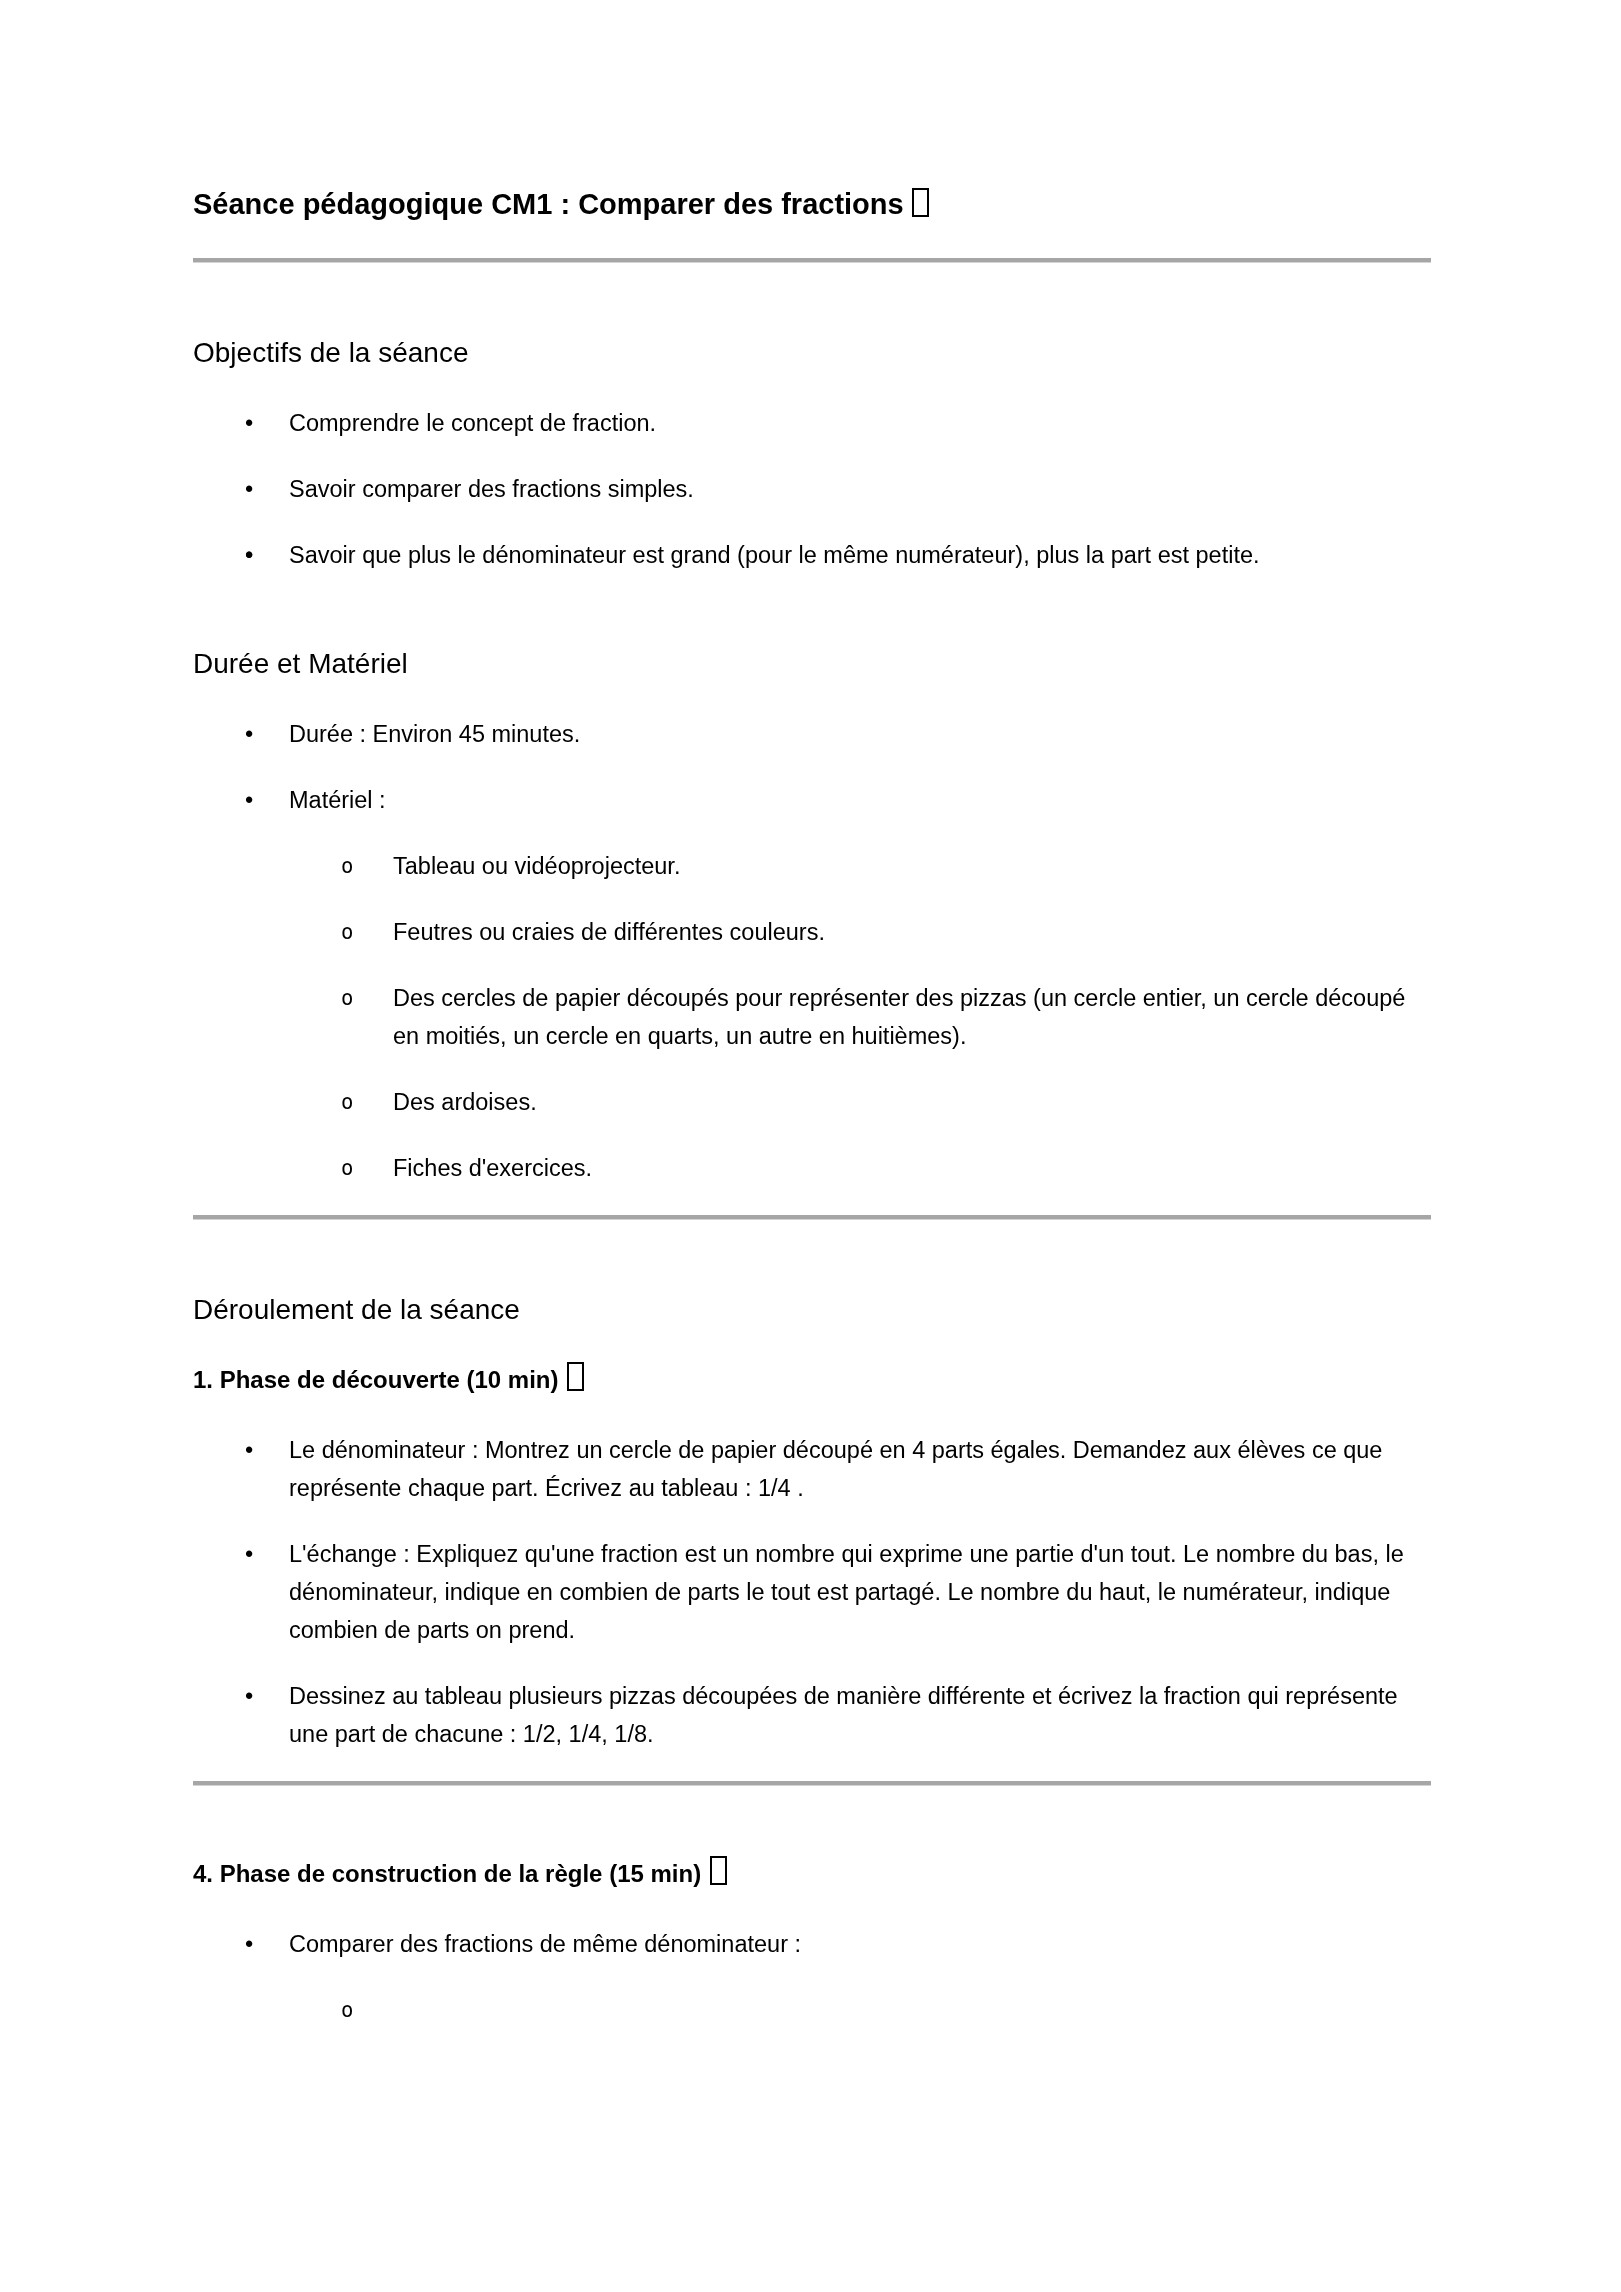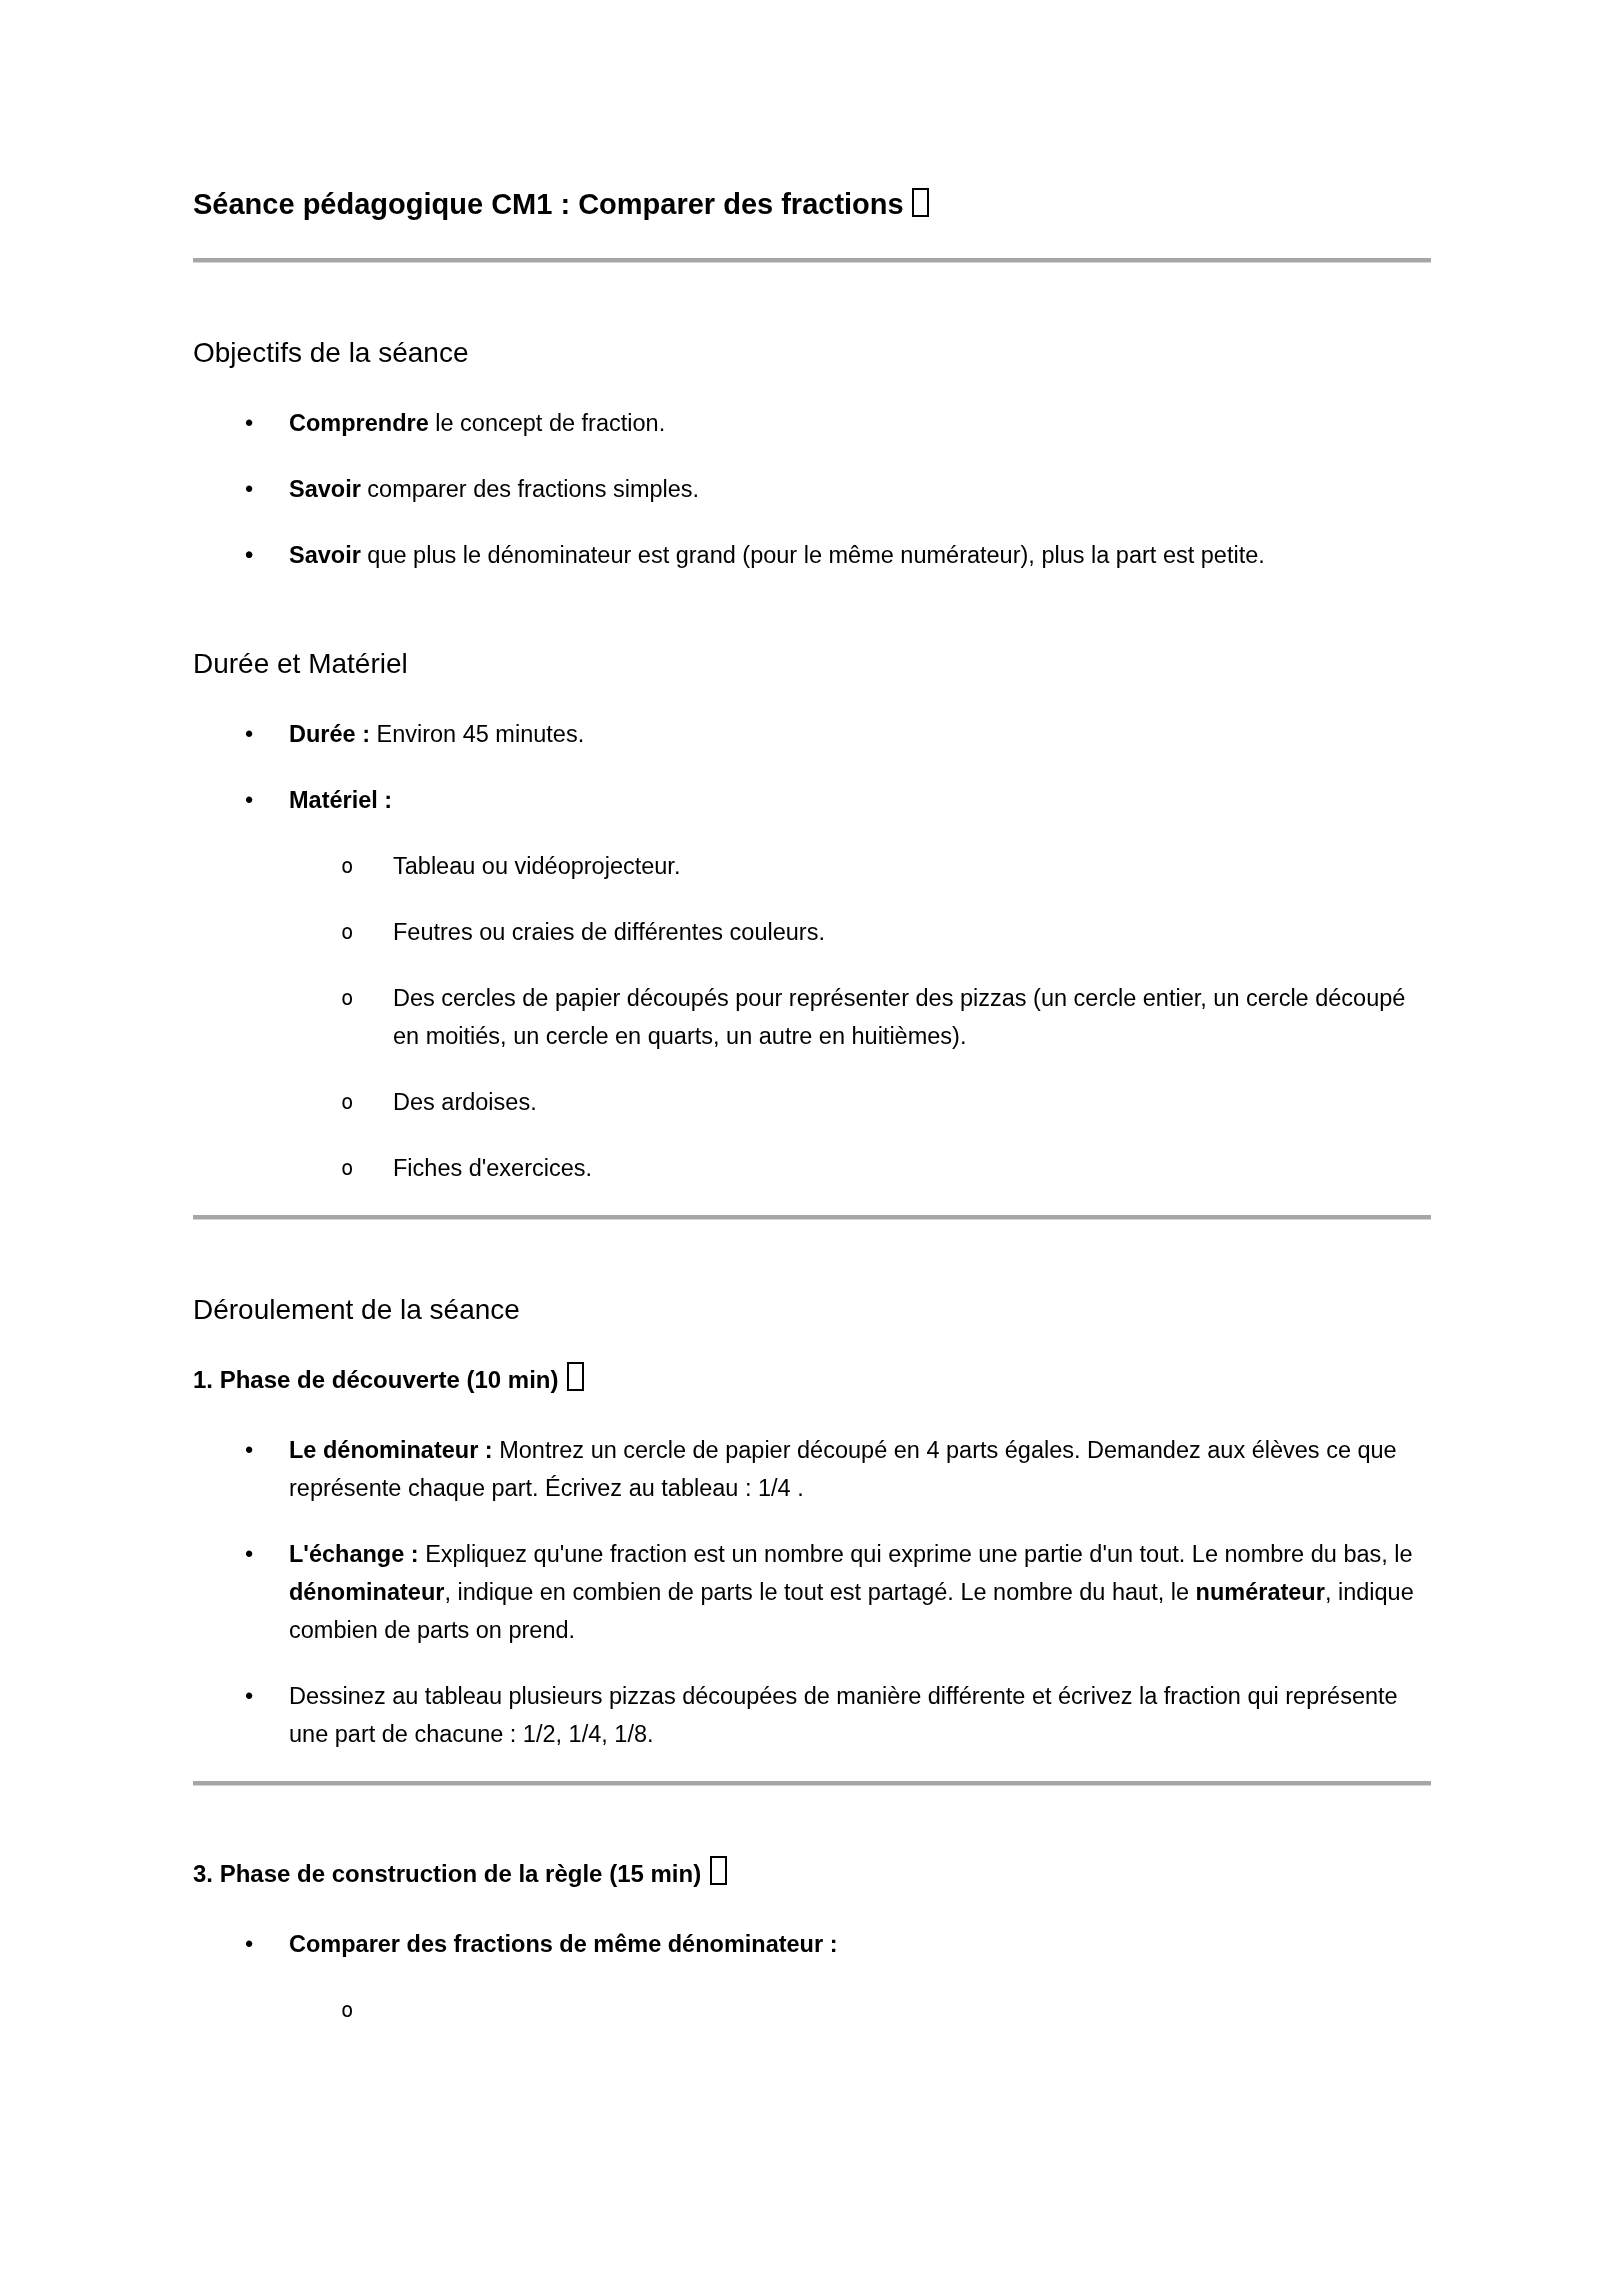--- a/index.html
+++ b/index.html
@@ -69,21 +69,21 @@
     font-size: 20.6px;
   }
   .tofu {
     display: inline-block;
     width: 12.7px;
     height: 24.5px;
     border: 2px solid #000;
     margin-left: 8.8px;
     vertical-align: -2.9px;
   }
-  b { font-weight: bold; }
+  b { font-weight: normal; }
 </style>
 </head>
 <body>
 
 <div class="page">
 
   <h1 class="title"><span>Séance pédagogique CM1 : Comparer des fractions</span><span class="tofu"></span></h1>
 
   <hr class="rule">
 
@@ -156,21 +156,21 @@
       <span class="txt"><b>L'échange :</b> Expliquez qu'une fraction est un nombre qui exprime une partie d'un tout. Le nombre du bas, le <b>dénominateur</b>, indique en combien de parts le tout est partagé. Le nombre du haut, le <b>numérateur</b>, indique combien de parts on prend.</span>
     </div>
     <div class="li l1">
       <span class="marker">•</span>
       <span class="txt">Dessinez au tableau plusieurs pizzas découpées de manière différente et écrivez la fraction qui représente une part de chacune : 1/2, 1/4, 1/8.</span>
     </div>
   </div>
 
   <hr class="rule">
 
-  <h3 class="h3"><span>3. Phase de construction de la règle (15 min)</span><span class="tofu"></span></h3>
+  <h3 class="h3"><span>4. Phase de construction de la règle (15 min)</span><span class="tofu"></span></h3>
 
   <div class="list">
     <div class="li l1">
       <span class="marker">•</span>
       <span class="txt"><b>Comparer des fractions de même dénominateur :</b></span>
     </div>
     <div class="li l2">
       <span class="marker">o</span>
     </div>
   </div>

